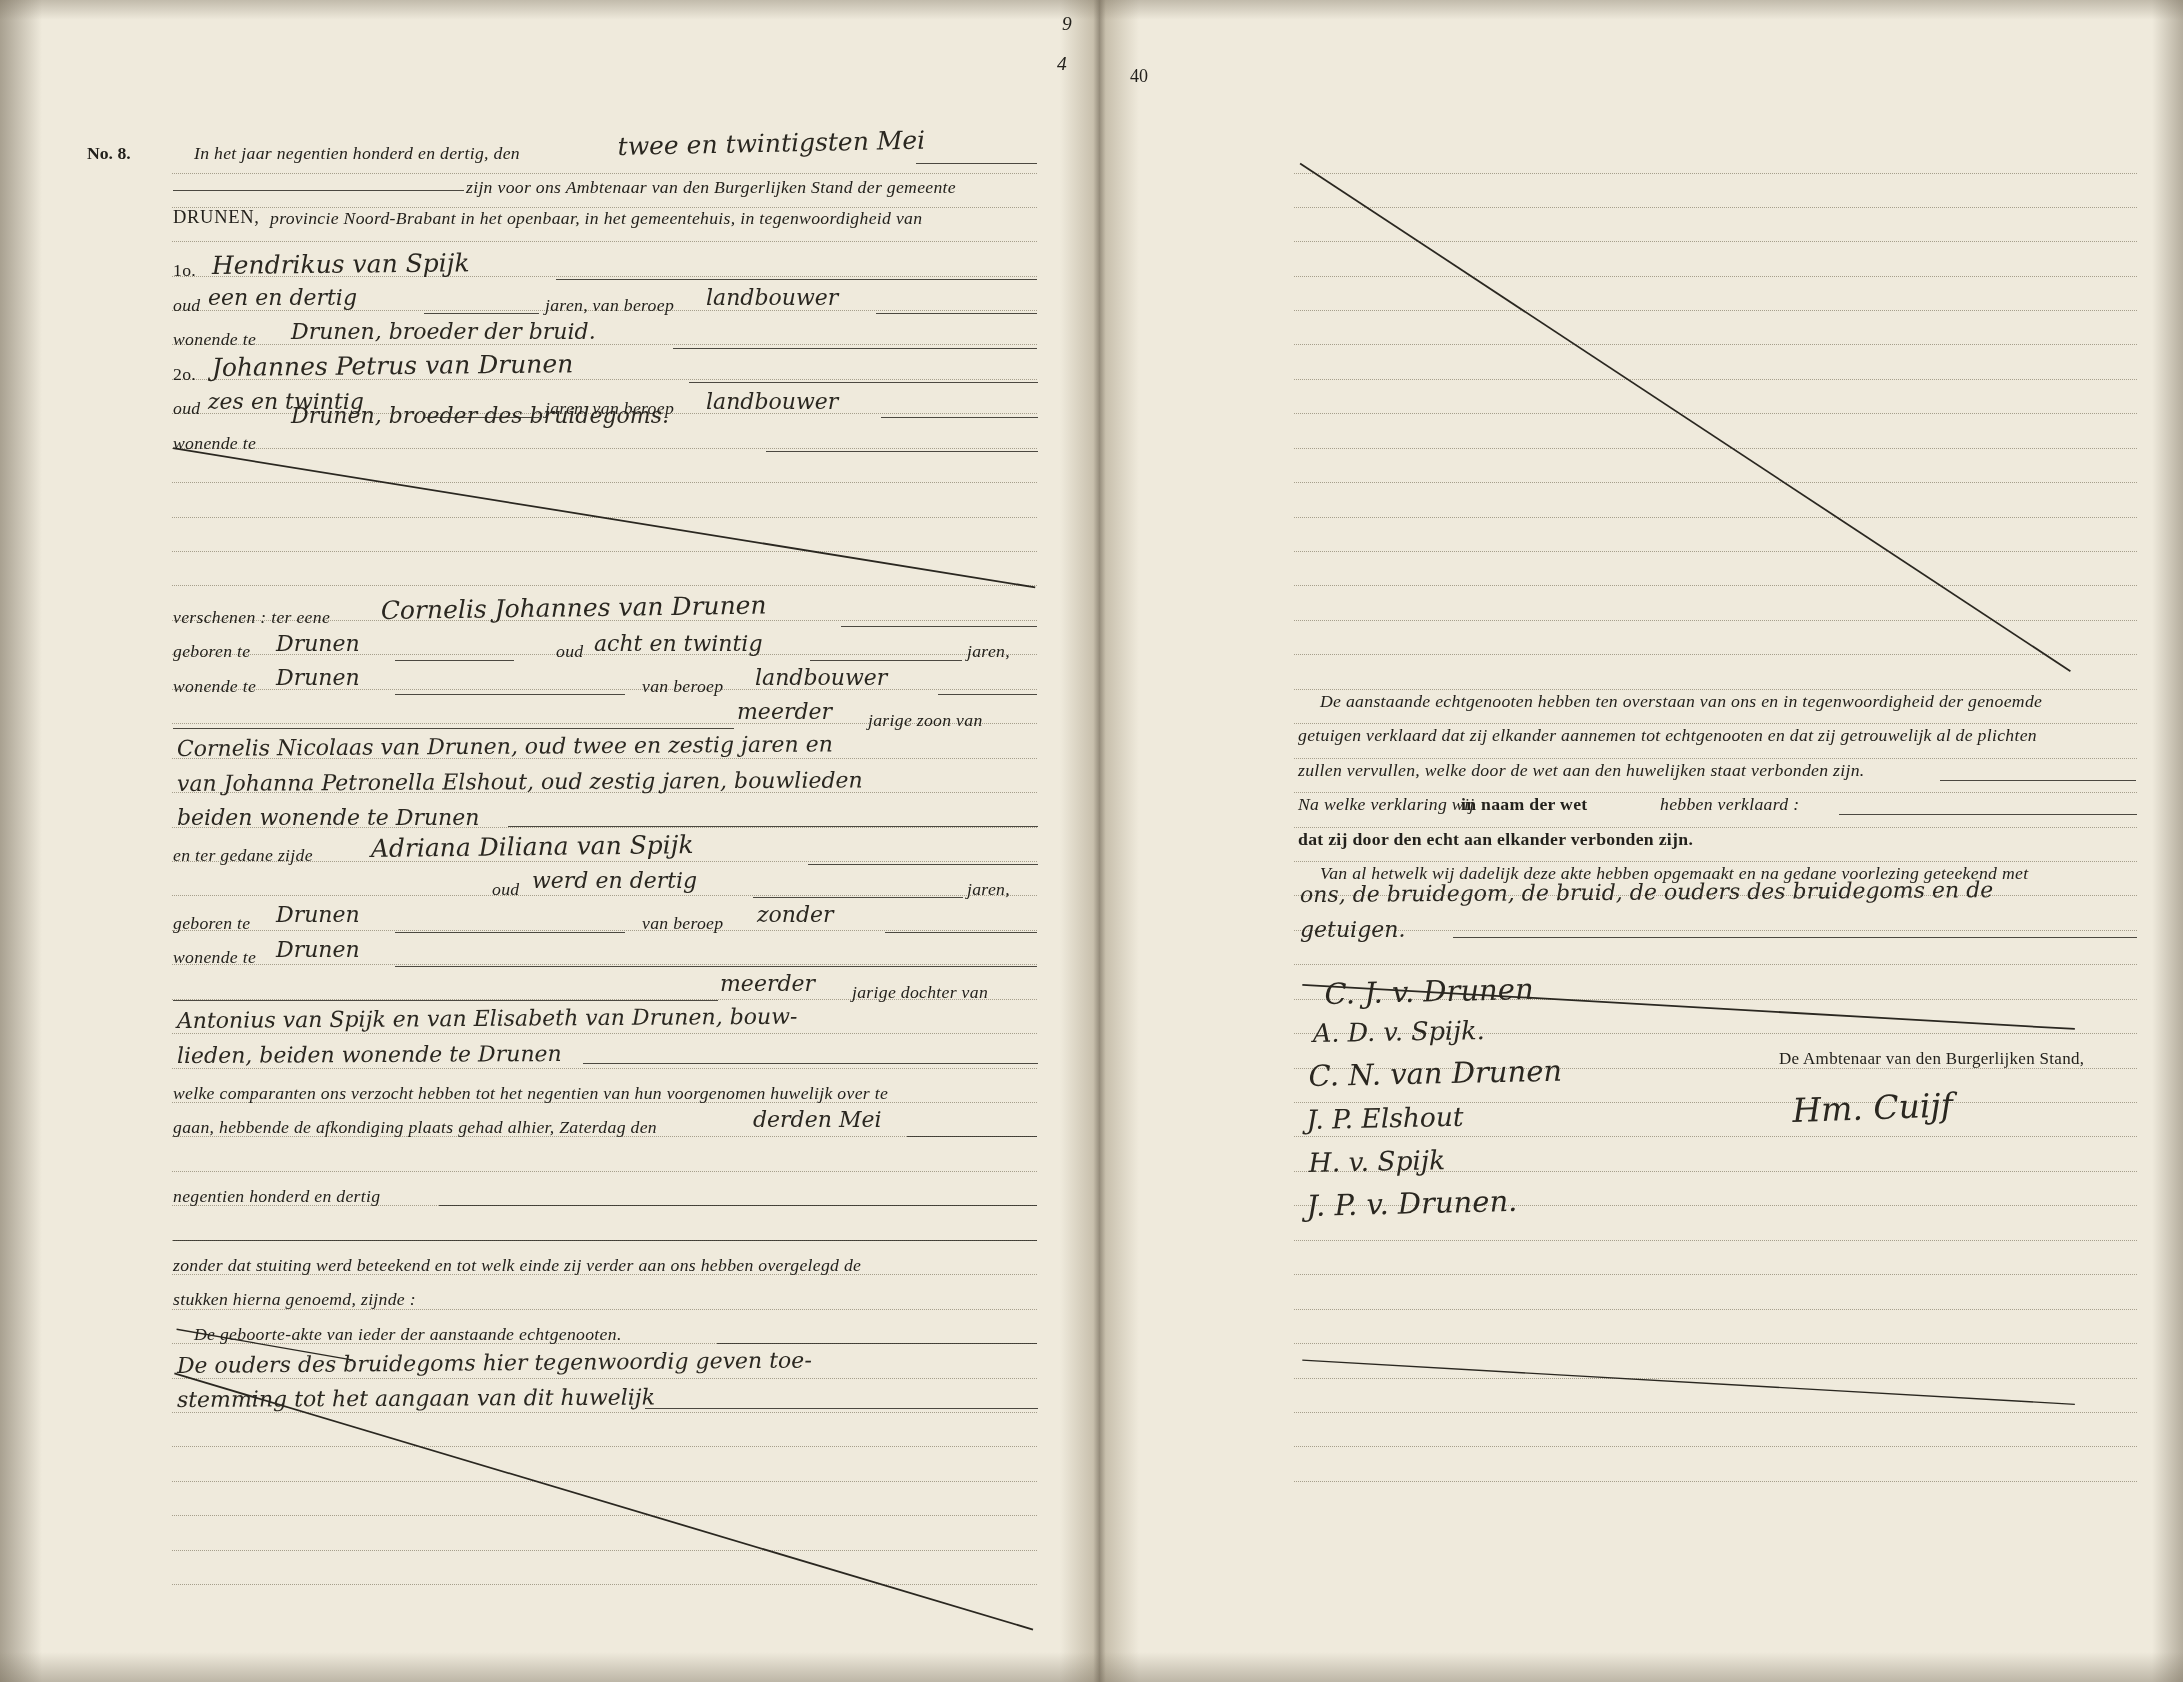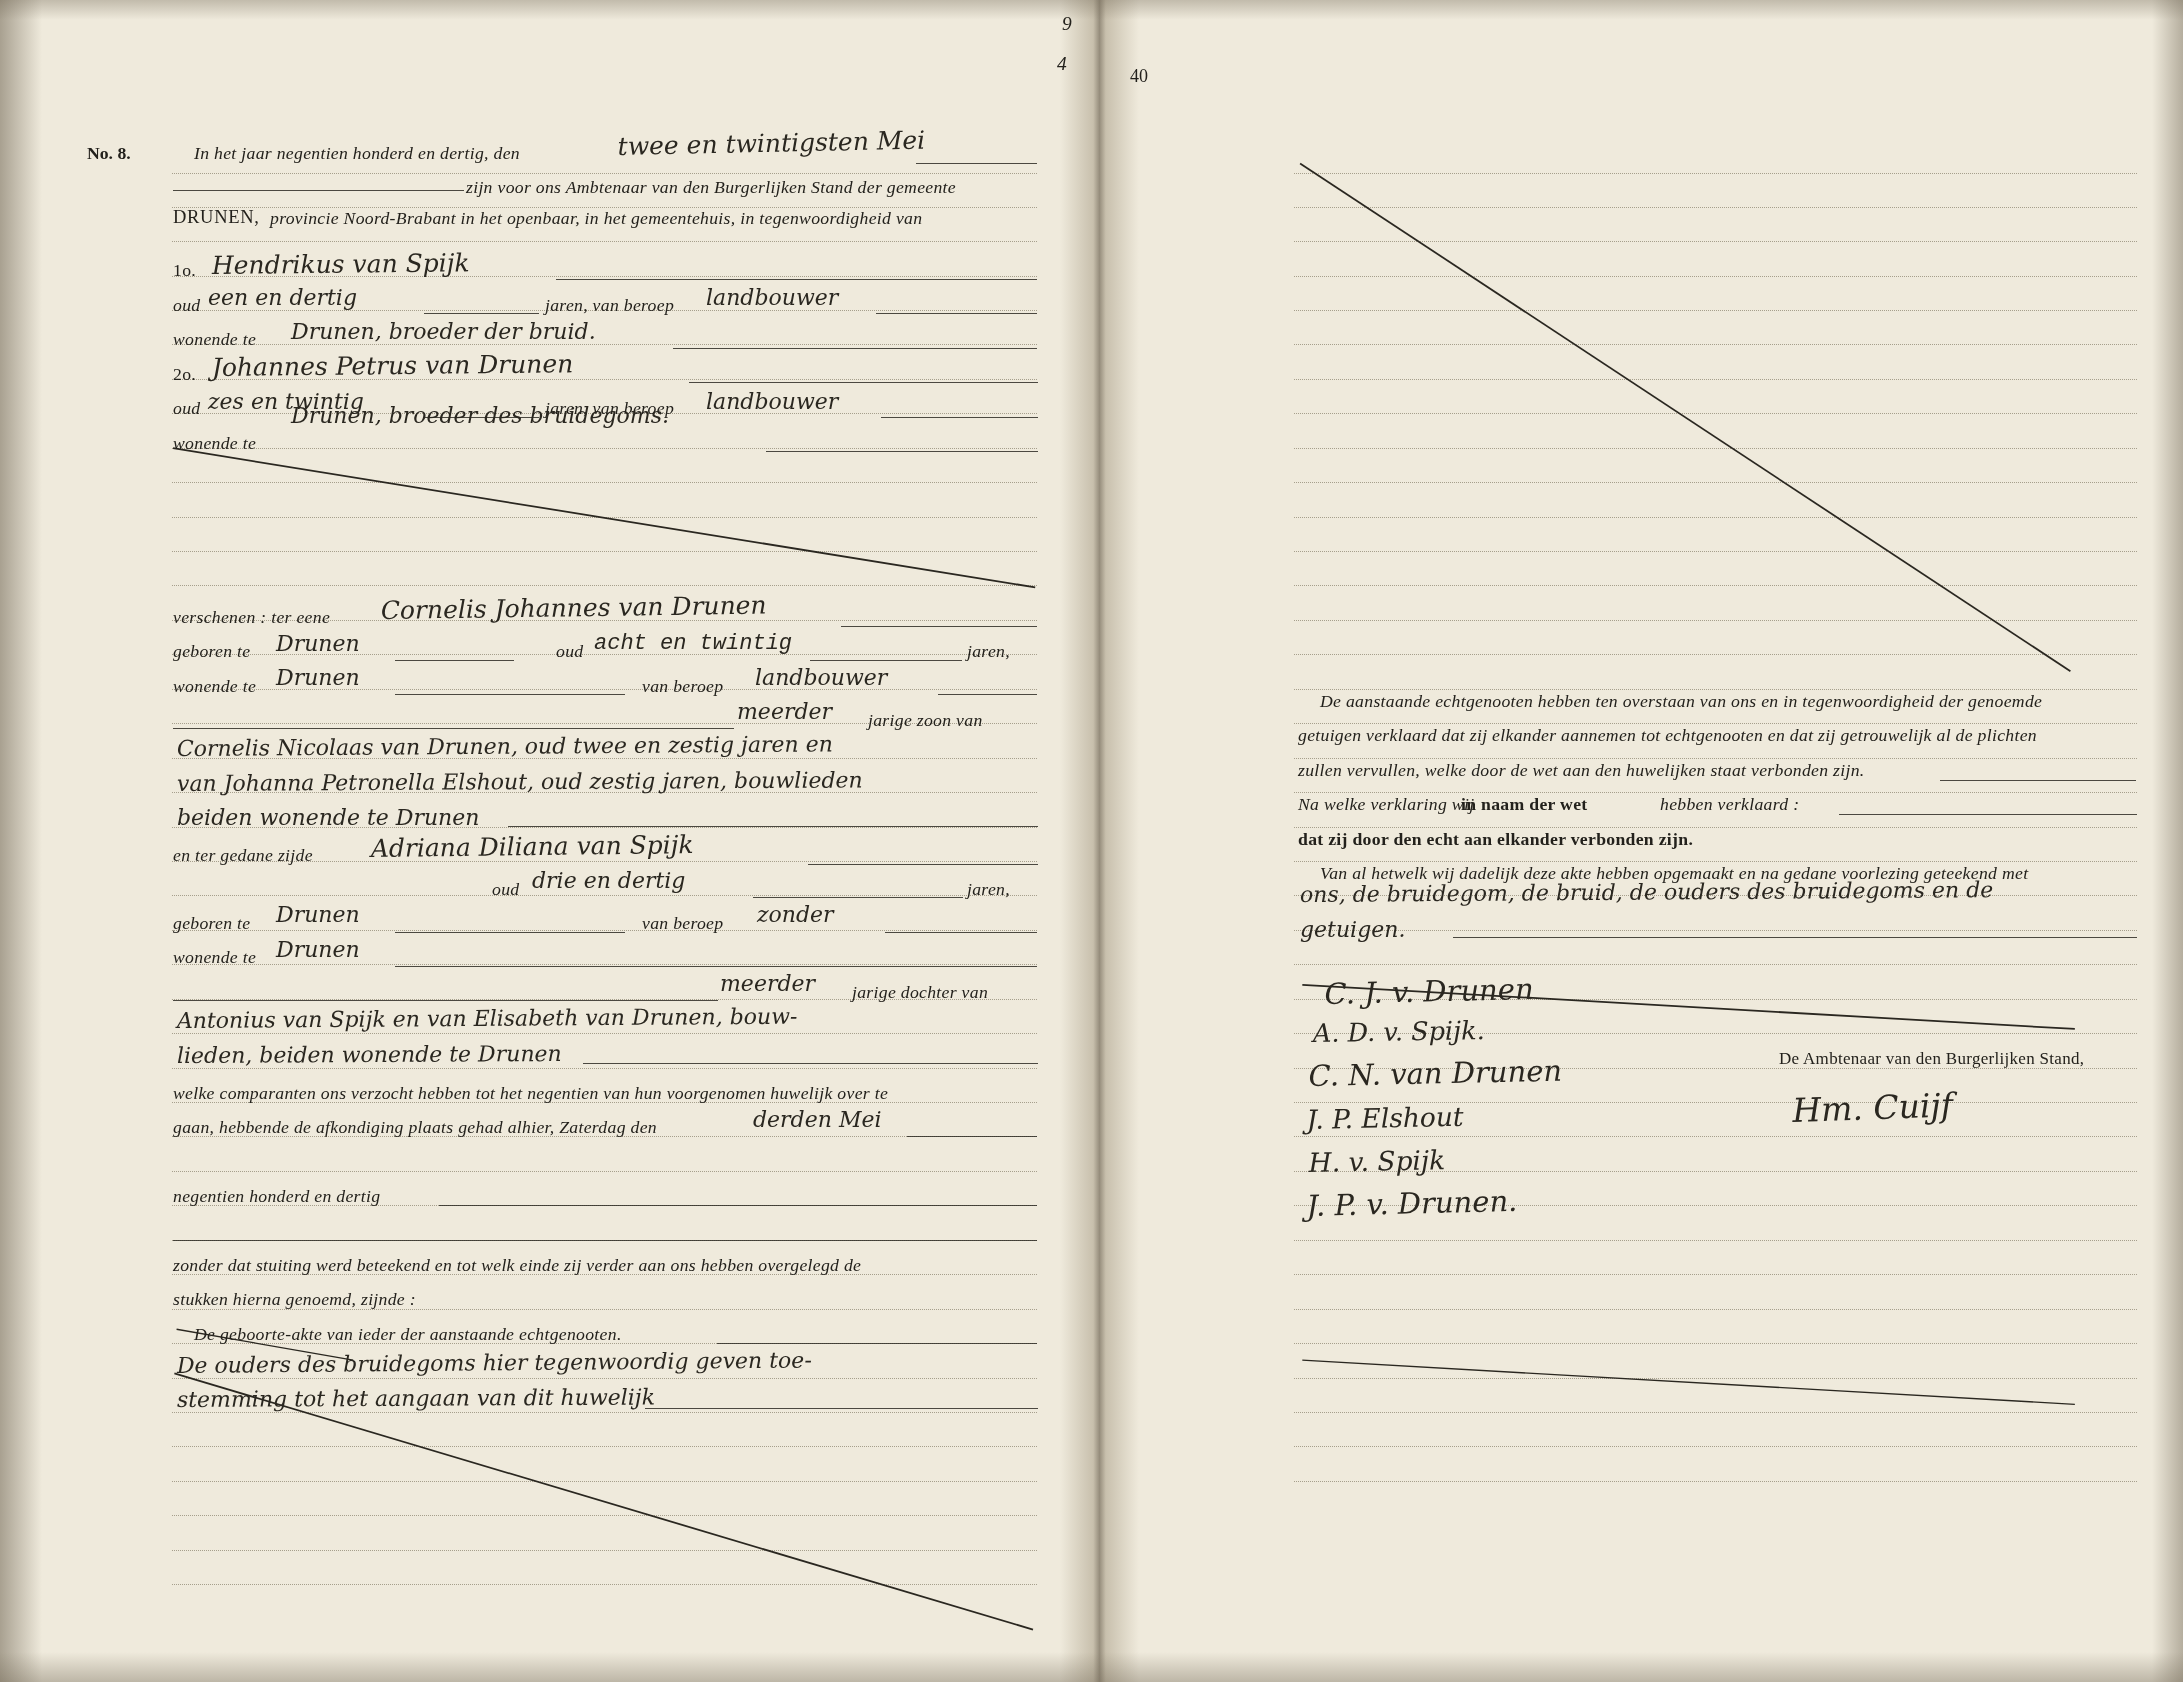--- a/index.html
+++ b/index.html
@@ -274,21 +274,21 @@
     <div class="stroke" style="left:766px; top:451px; width:272px;"></div>
 
     <div class="printed" style="left:173px; top:607px;">verschenen : ter eene</div>
     <div class="hand h1" style="left:381px; top:596px; transform: rotate(-0.8deg);">Cornelis Johannes van Drunen</div>
     <div class="stroke" style="left:841px; top:626px; width:196px;"></div>
 
     <div class="printed" style="left:173px; top:641px;">geboren te</div>
     <div class="hand h2" style="left:276px; top:631px;">Drunen</div>
     <div class="stroke" style="left:395px; top:660px; width:119px;"></div>
     <div class="printed" style="left:556px; top:641px;">oud</div>
-    <div class="hand h2" style="left:594px; top:631px;font-family:Liberation Mono, monospace;">acht en twintig</div>
+    <div class="hand h2" style="left:594px; top:631px;">acht en twintig</div>
     <div class="stroke" style="left:810px; top:660px; width:152px;"></div>
     <div class="printed" style="left:967px; top:641px;">jaren,</div>
 
     <div class="printed" style="left:173px; top:676px;">wonende te</div>
     <div class="hand h2" style="left:276px; top:665px;">Drunen</div>
     <div class="stroke" style="left:395px; top:694px; width:230px;"></div>
     <div class="printed" style="left:642px; top:676px;">van beroep</div>
     <div class="hand h2" style="left:755px; top:665px;">landbouwer</div>
     <div class="stroke" style="left:938px; top:694px; width:99px;"></div>
 
@@ -299,21 +299,21 @@
     <div class="hand h2" style="left:177px; top:736px; transform: rotate(-0.4deg);">Cornelis Nicolaas van Drunen, oud twee en zestig jaren en</div>
     <div class="hand h2" style="left:177px; top:771px; transform: rotate(-0.3deg);">van Johanna Petronella Elshout, oud zestig jaren, bouwlieden</div>
     <div class="hand h2" style="left:177px; top:805px;">beiden wonende te Drunen</div>
     <div class="stroke" style="left:508px; top:826px; width:530px;"></div>
 
     <div class="printed" style="left:173px; top:845px;">en ter gedane zijde</div>
     <div class="hand h1" style="left:371px; top:834px; transform: rotate(-0.7deg);">Adriana Diliana van Spijk</div>
     <div class="stroke" style="left:808px; top:864px; width:230px;"></div>
 
     <div class="printed" style="left:492px; top:879px;">oud</div>
-    <div class="hand h2" style="left:532px; top:868px;">drie en dertig</div>
+    <div class="hand h2" style="left:532px; top:868px;">werd en dertig</div>
     <div class="stroke" style="left:753px; top:897px; width:210px;"></div>
     <div class="printed" style="left:967px; top:879px;">jaren,</div>
 
     <div class="printed" style="left:173px; top:913px;">geboren te</div>
     <div class="hand h2" style="left:276px; top:902px;">Drunen</div>
     <div class="stroke" style="left:395px; top:932px; width:230px;"></div>
     <div class="printed" style="left:642px; top:913px;">van beroep</div>
     <div class="hand h2" style="left:757px; top:902px;">zonder</div>
     <div class="stroke" style="left:885px; top:932px; width:152px;"></div>
 

